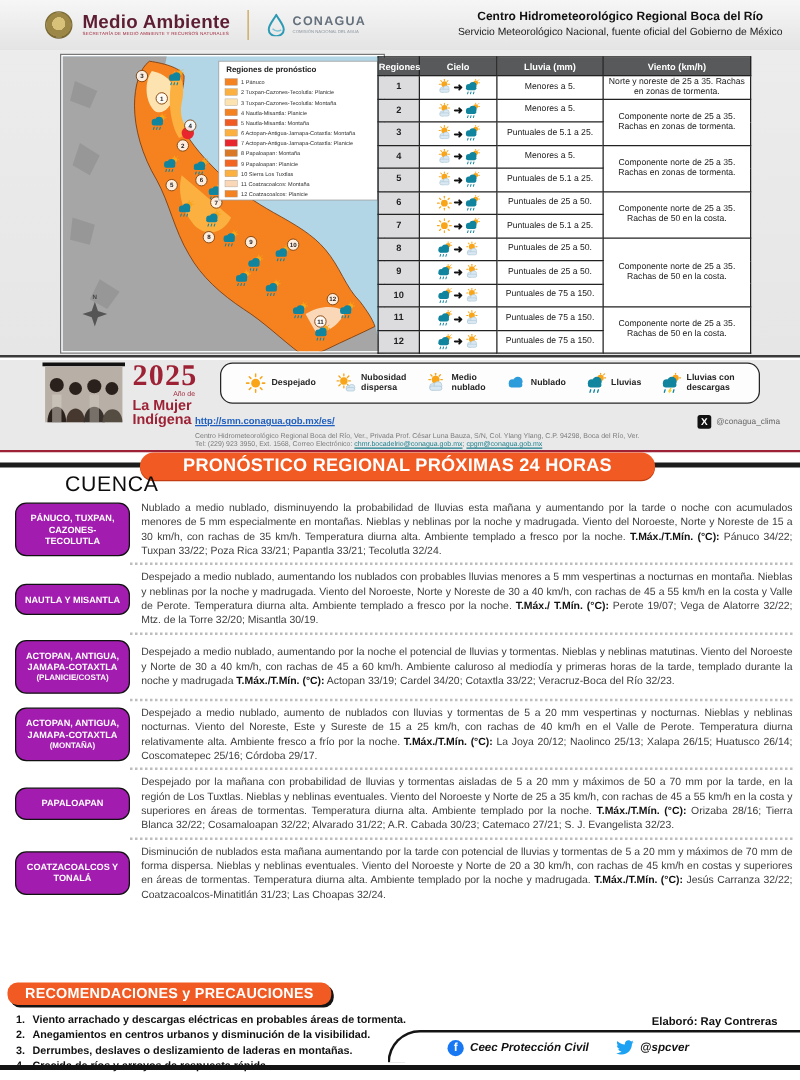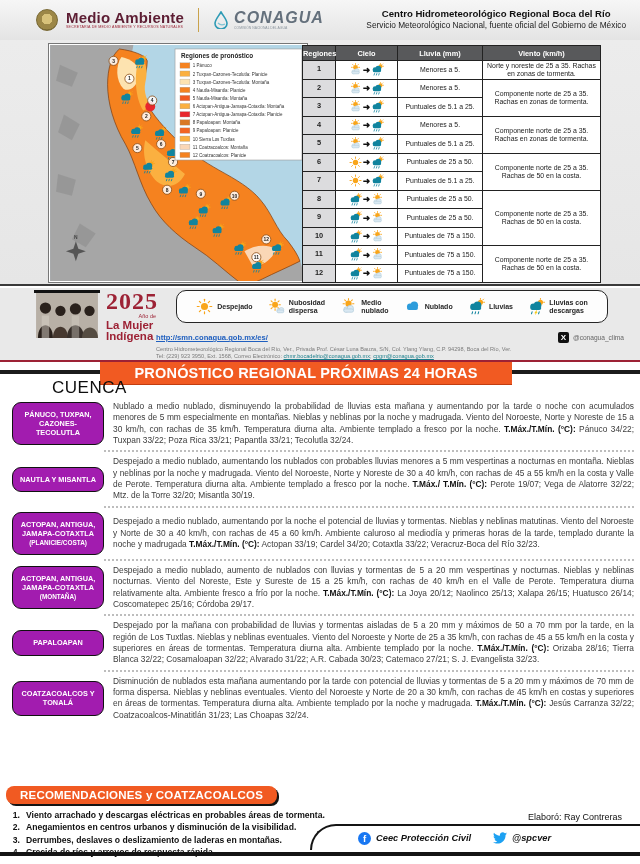--- a/index.html
+++ b/index.html
@@ -15,21 +15,21 @@
   .brand { position:absolute; left:36px; top:8px; display:flex; align-items:center; gap:8px; }
   .seal { width:22px; height:22px; border-radius:50%;
     background:radial-gradient(circle at 50% 45%, #d8c27a 0 35%, #9c8747 36% 70%, #7a6a35 71%);
     border:1px solid #7a6a35; }
   .ma-txt { line-height:1; }
   .ma-title { font-weight:bold; font-size:15px; color:#5d1d33; letter-spacing:.2px; }
   .ma-sub { font-size:3.6px; color:#9d2235; margin-top:1px; letter-spacing:.2px; }
   .divider { width:1px; height:24px; background:#c9a24b; margin:0 6px; }
   .cng { display:flex; align-items:center; gap:5px; }
   .cng-txt { line-height:1; }
-  .cng-title { font-weight:bold; font-size:16px; color:#64707c; letter-spacing:1px;font-style:italic; }
+  .cng-title { font-weight:bold; font-size:10px; color:#64707c; letter-spacing:1px; }
   .cng-sub { font-size:3.4px; color:#8a949d; margin-top:1.5px; }
   .hdr-right { position:absolute; right:14px; top:8px; text-align:center; }
   .hdr-title { font-weight:bold; font-size:9.6px; color:#111; }
   .hdr-sub { font-size:8.3px; color:#222; margin-top:1px; }
   
   .topsec { position:absolute; left:0; top:40px; width:640px; height:246px;
     background:linear-gradient(180deg,#ececec,#e6e6e6); border-bottom:2px solid #3a3a3a; }
   .mapbox { position:absolute; left:48px; top:3px; width:260px; height:240px;
     background:#fff; border:1px solid #777; padding:1px; }
   .mapbox svg { display:block; }
@@ -63,22 +63,22 @@
   .addr { font-size:5.6px; color:#7c7c7c; margin-top:1.5px; line-height:1.3; }
   .addr a { color:#1b7f8c; text-decoration:underline; }
   .xbadge { position:absolute; right:16px; top:44px; display:flex; align-items:center; gap:4px; }
   .xlogo { width:11px; height:11px; background:#111; color:#fff; font-size:8px; font-weight:bold;
     display:flex; align-items:center; justify-content:center; border-radius:2px; }
   .xhandle { font-size:6.6px; color:#666; }
   .maroonline { position:absolute; left:0; bottom:0; width:640px; height:2px; background:#9d2235; }
   
   .sechead { position:absolute; left:0; top:362px; width:640px; height:36px; background:#fff; }
   .blackline { position:absolute; left:0; top:8px; width:640px; height:4px; background:#1c1c1c; }
-  .banner { position:absolute; left:100px; top:0; width:412px; height:22px;
-    background:#f15a22; border-radius:0; color:#fff; font-weight:bold; font-size:14.5px;
+  .banner { position:absolute; left:112px; top:0; width:412px; height:22px;
+    background:#f15a22; border-radius:11px; color:#fff; font-weight:bold; font-size:14.5px;
     display:flex; align-items:center; justify-content:center; letter-spacing:.2px;
     box-shadow:0 1px 0 #c23d10; }
   .cuenca { position:absolute; left:52px; top:16px; font-size:17px; font-weight:normal;
     color:#0d0d0d; letter-spacing:.5px; }
   
   .blocks { position:absolute; left:0; top:398px; width:640px; }
   .blk { display:flex; align-items:center; gap:9px; padding:3px 6px 3px 12px; }
   .blk-label { flex:0 0 92px; background:#a21caf; border:1px solid #111; border-radius:9px;
     color:#fff; font-weight:bold; font-size:7.3px; text-align:center; line-height:1.25;
     padding:7px 4px; }
@@ -87,21 +87,21 @@
   .blk-text b { color:#111; }
   .dotsep { border-top:2px dotted #bdbdbd; margin:1px 6px 1px 104px; }
   
   .recs { position:absolute; left:0; top:786px; width:640px; height:78px; background:#fff; }
   .recbanner { position:absolute; left:6px; top:0; background:#f15a22; color:#fff;
     font-weight:bold; font-size:11.5px; padding:3px 14px; border-radius:8px;
     box-shadow:2px 2px 0 #141414; letter-spacing:.2px; }
   .reclist { position:absolute; left:8px; top:23px; width:440px; list-style:none; }
   .reclist li { font-size:8.6px; font-weight:bold; color:#111; line-height:1.45; display:flex; gap:6px; }
   .reclist .num { width:12px; text-align:right; }
-  .elaboro { position:absolute; right:18px; top:26px; font-size:9px; font-weight:normal; color:#111; }
+  .elaboro { position:absolute; right:18px; top:26px; font-size:9px; font-weight:bold; color:#111; }
   .socialbox { position:absolute; right:0; bottom:14px; width:330px; height:26px;
     border-top:2.5px solid #141414; border-left:2.5px solid #141414;
     border-top-left-radius:26px; display:flex; align-items:center; gap:22px;
     padding-left:46px; background:#fff; }
   .socitem { display:flex; align-items:center; gap:5px; font-size:9.3px; font-weight:bold;
     font-style:italic; color:#111; }
   .fb { width:13px; height:13px; border-radius:50%; background:#1877f2; color:#fff;
     font-style:normal; font-size:9.5px; font-weight:bold; display:flex; align-items:center;
     justify-content:center; }
   .bottombar { position:absolute; left:0; bottom:8px; width:640px; height:4px; background:#141414; }
@@ -612,21 +612,21 @@
     <p class="blk-text"><span>Despejado por la mañana con probabilidad de lluvias y tormentas aisladas de 5 a 20 mm y máximos de 50 a 70 mm por la tarde, en la región de Los Tuxtlas. Nieblas y neblinas eventuales. Viento del Noroeste y Norte de 25 a 35 km/h, con rachas de 45 a 55 km/h en la costa y superiores en áreas de tormentas. Temperatura diurna alta. Ambiente templado por la noche. </span><b>T.Máx./T.Mín. (°C):</b><span> Orizaba 28/16; Tierra Blanca 32/22; Cosamaloapan 32/22; Alvarado 31/22; A.R. Cabada 30/23; Catemaco 27/21; S. J. Evangelista 32/23.</span></p>
       </div>
       <div class="dotsep"></div>
       <div class="blk">
         <div class="blk-label">COATZACOALCOS Y TONALÁ</div>
     <p class="blk-text"><span>Disminución de nublados esta mañana aumentando por la tarde con potencial de lluvias y tormentas de 5 a 20 mm y máximos de 70 mm de forma dispersa. Nieblas y neblinas eventuales. Viento del Noroeste y Norte de 20 a 30 km/h, con rachas de 45 km/h en costas y superiores en áreas de tormentas. Temperatura diurna alta. Ambiente templado por la noche y madrugada. </span><b>T.Máx./T.Mín. (°C):</b><span> Jesús Carranza 32/22; Coatzacoalcos-Minatitlán 31/23; Las Choapas 32/24.</span></p>
       </div>
     </div>
 
   <div class="recs">
-    <div class="recbanner">RECOMENDACIONES y COATZACOALCOS</div>
+    <div class="recbanner">RECOMENDACIONES y PRECAUCIONES</div>
     <ol class="reclist" id="reclist">
         <li>
           <span class="num">1.</span>
           <span>Viento arrachado y descargas eléctricas en probables áreas de tormenta.</span>
         </li>
         <li>
           <span class="num">2.</span>
           <span>Anegamientos en centros urbanos y disminución de la visibilidad.</span>
         </li>
         <li>

